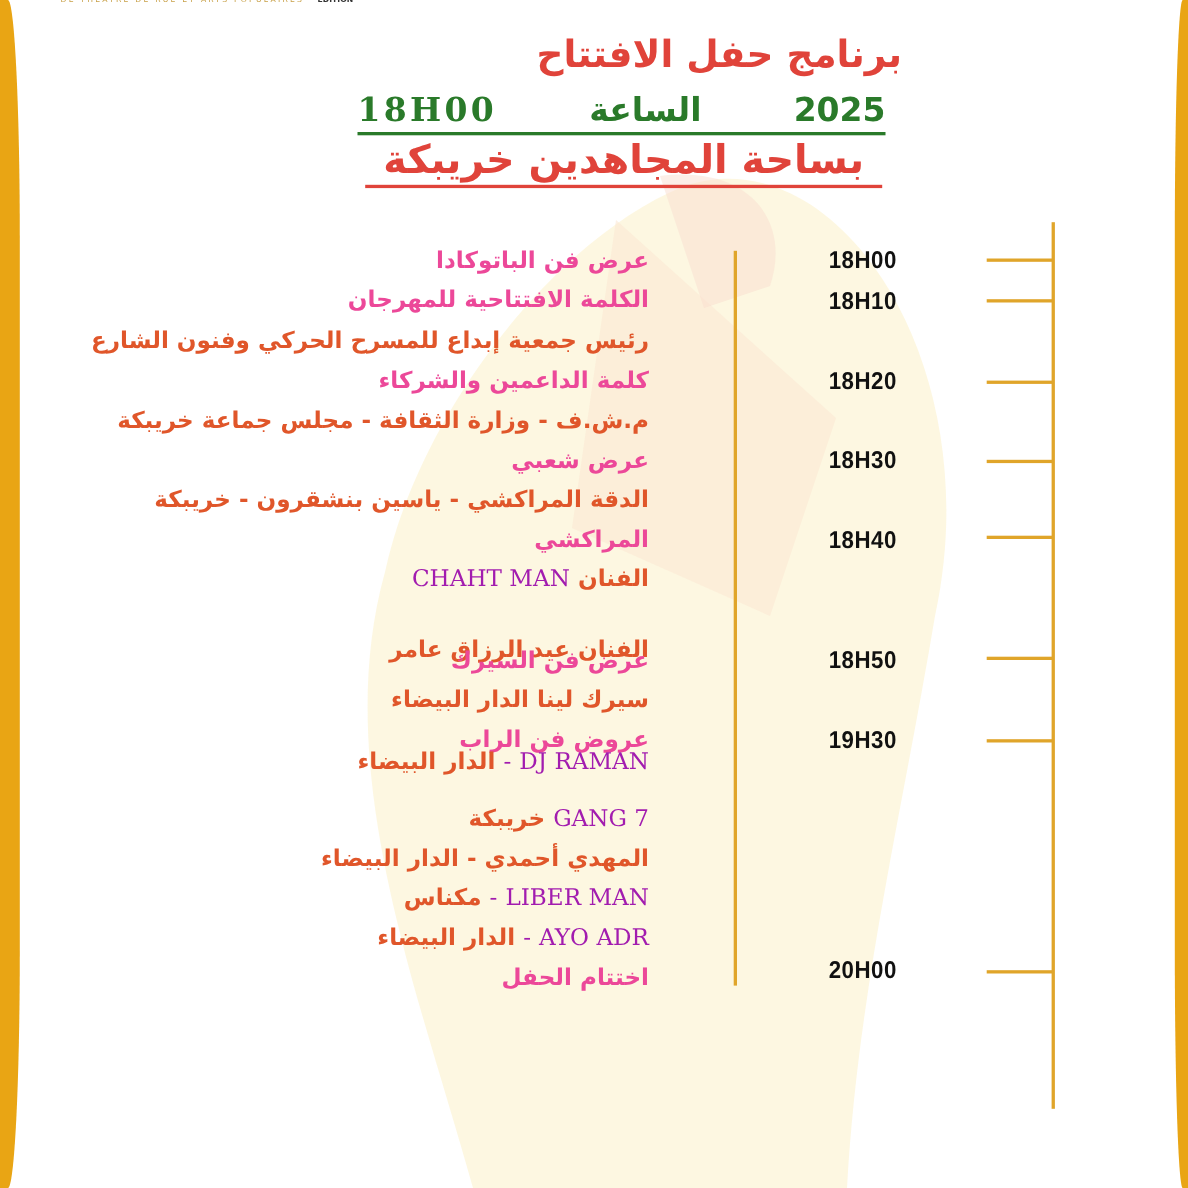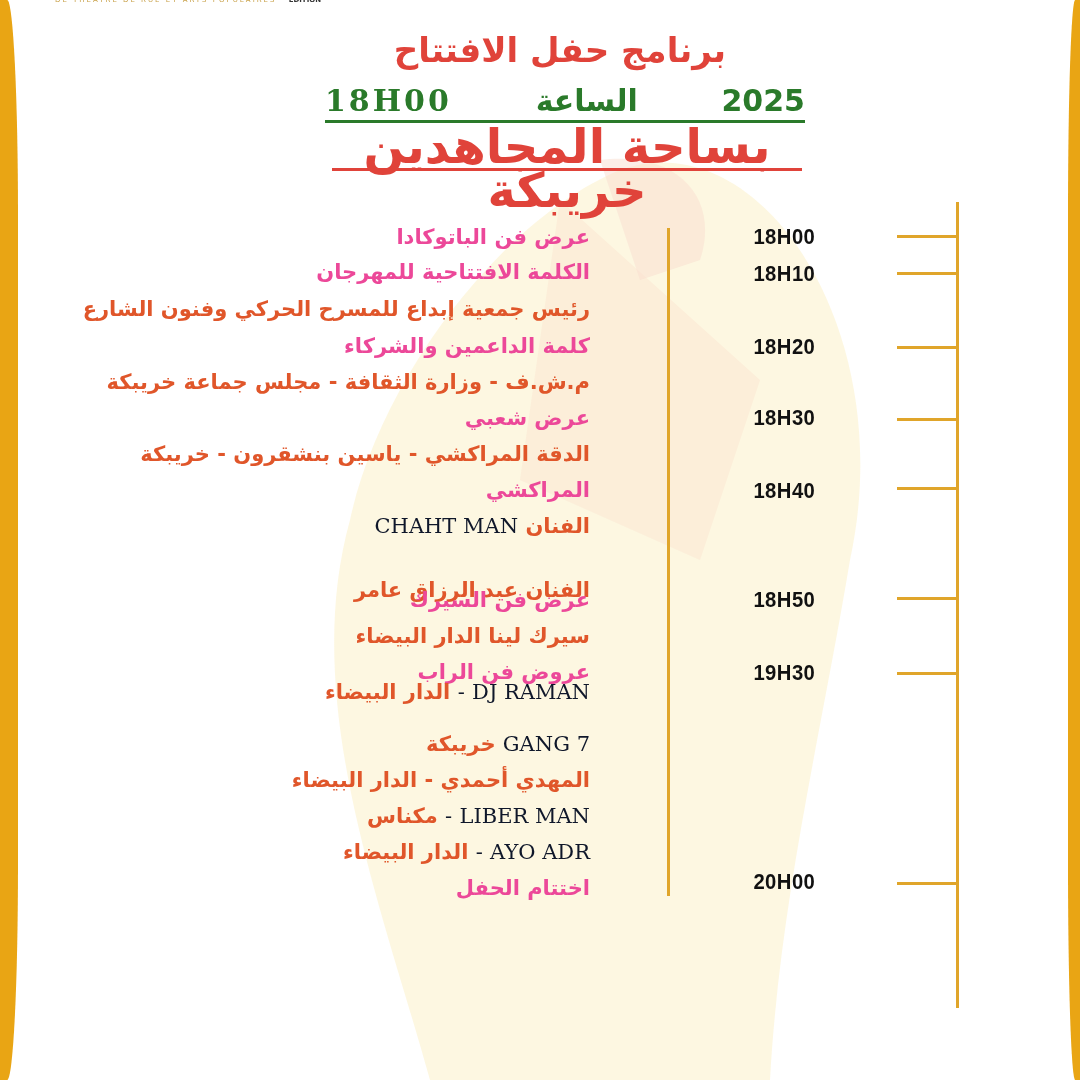--- a/index.html
+++ b/index.html
@@ -22,35 +22,35 @@
       border-radius: 60% 0 0 60% / 20% 0 0 20%;
     }
     .logo-strip {
       position: absolute; left: 55px; top: -4px; height: 10px;
       font-size: 7px; letter-spacing: 2px; color: #c9a24a;
       white-space: nowrap;
     }
     .logo-strip .ed { color: #333; font-weight: bold; letter-spacing: 0; margin-left: 8px; }
     .header { position: absolute; left: 300px; width: 520px; top: 0; text-align: center; direction: rtl; }
     .title {
-      position: absolute; top: 30px; left: 0; width: 520px; text-align: center;
+      position: absolute; top: 30px; left: 0; width: 520px; text-align: right;
       color: #e0433a; font-size: 34px; font-weight: bold; letter-spacing: 6px;
     }
     .date-line {
       position: absolute; top: 80px; left: 25px; width: 480px; height: 40px;
       border-bottom: 3px solid #2a7a2a;
       color: #2a7a2a; font-size: 30px; font-weight: bold;
       display: flex; justify-content: space-between; align-items: center;
       direction: rtl;
     }
     .date-line .time { direction: ltr; font-family: "DejaVu Serif", serif; letter-spacing: 3px; }
     .place-line {
       position: absolute; top: 124px; left: 32px; width: 470px; height: 44px;
       border-bottom: 3px solid #e0433a;
-      color: #e0433a; font-size: 48px; font-weight: bold;
+      color: #e0433a; font-size: 36px; font-weight: bold;
       text-align: center; letter-spacing: 10px; line-height: 44px;
     }
     .vline-left {
       position: absolute; left: 667px; top: 228px; width: 3px; height: 668px; background: #e0a52a;
     }
     .vline-right {
       position: absolute; left: 956px; top: 202px; width: 3px; height: 806px; background: #e0a52a;
     }
     .tick {
       position: absolute; left: 897px; width: 60px; height: 3px; background: #e0a52a;
@@ -59,21 +59,21 @@
       position: absolute; right: 265px; font-size: 22px; font-weight: bold;
       color: #111; font-family: "Liberation Sans", sans-serif;
       letter-spacing: 0.5px; transform: scaleX(0.92); transform-origin: right center;
     }
     .line {
       position: absolute; right: 490px; direction: rtl; text-align: right; white-space: nowrap;
       font-size: 21px; font-weight: bold; line-height: 28px;
     }
     .line.main { color: #ec4899; }
     .line.sub { color: #e0562a; }
-    .line .latin { font-family: "DejaVu Serif", serif; font-weight: normal; color: #0f172a; font-size: 21px; text-align: right; }
+    .line .latin { font-family: "DejaVu Serif", serif; font-weight: normal; color: #a21caf; font-size: 21px; text-align: right; }
   </style>
 </head>
 <body>
 
 <svg class="bg-shape" width="1080" height="1080" style="left:0;top:0;">
   <path d="M430 1080 C 380 900, 300 700, 350 520 C 380 380, 500 220, 620 170 C 760 120, 900 330, 850 560 C 820 740, 780 900, 770 1080 Z" fill="#fdf6dc" opacity="0.85"></path>
   <path d="M560 200 L 760 380 L 700 560 L 520 480 Z" fill="#fbe7d4" opacity="0.6"></path>
   <path d="M600 160 C 680 150, 720 200, 700 260 L 640 280 Z" fill="#f9ddd0" opacity="0.5"></path>
 </svg>
 

